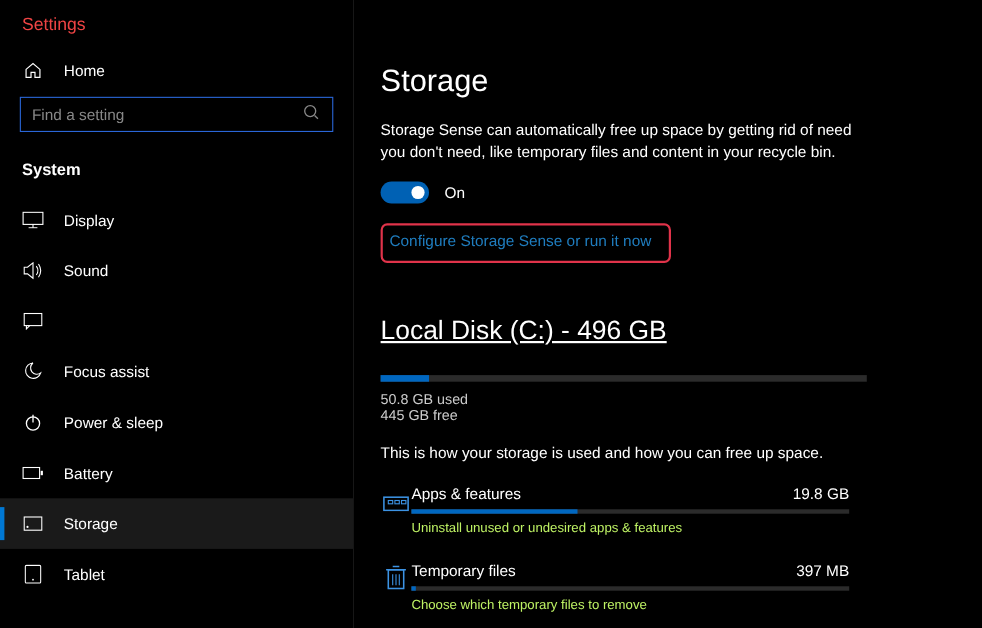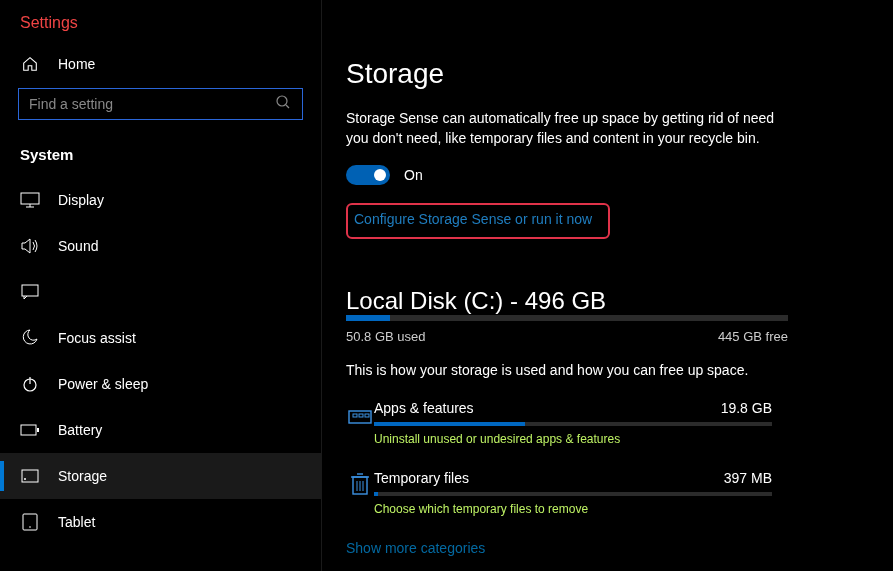--- a/index.html
+++ b/index.html
@@ -162,40 +162,42 @@
   }
   .link-highlighted a {
     color: #1f7dbf;
     text-decoration: none;
     font-size: 14px;
     cursor: pointer;
   }
   .disk-title {
     font-size: 24px;
     font-weight: 400;
-    margin-bottom: 0;
+    margin-bottom: 26px;
+    text-decoration: underline;
   }
   .disk-bar {
     width: 442px;
     height: 6px;
     background: #2b2b2b;
     position: relative;
     margin-bottom: 8px;
   }
   .disk-bar .fill {
     height: 100%;
     background: #0067c0;
   }
   .disk-labels {
     display: flex;
     justify-content: space-between;
     width: 442px;
     color: #ccc;
     font-size: 13px;
     margin-bottom: 18px;
+    flex-direction: column;
   }
   .disk-desc {
     font-size: 14px;
     margin-bottom: 22px;
   }
   .cat-row {
     display: flex;
     gap: 0;
     margin-bottom: 24px;
     cursor: pointer;

